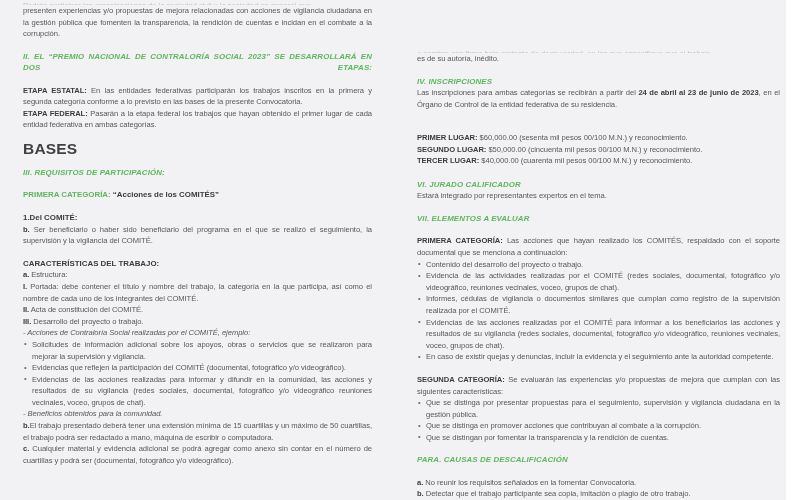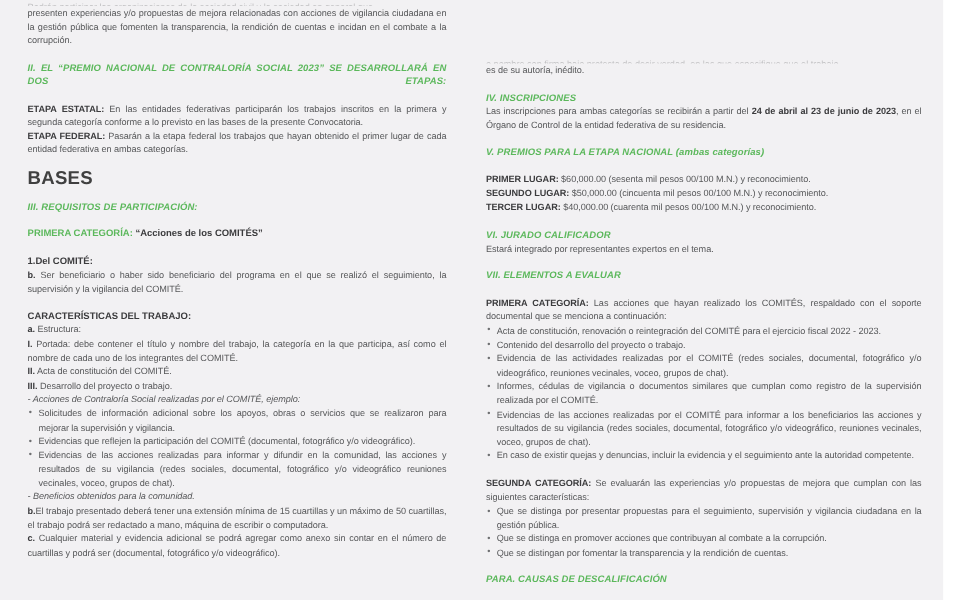--- a/index.html
+++ b/index.html
@@ -28,21 +28,21 @@
     height: 500px;
     background: #ffffff;
   }
   .columns {
     position: absolute;
     top: 0;
     left: 0;
     width: 800px;
     height: 500px;
     display: flex;
-    gap: 0px;
+    gap: 12px;
   }
   .col {
     box-sizing: border-box;
     width: 386px;
   }
   .col-left {
     padding: 0 14px 0 23px;
   }
   .col-right {
     padding: 0 16px 0 19px;
@@ -208,21 +208,20 @@
       <div class="p nojust">es de su autoría, inédito.</div>
 
       <div class="sp-11"></div>
 
       <div class="h-green">IV. INSCRIPCIONES</div>
 
       <div class="p"><span>Las inscripciones para ambas categorías se recibirán a partir del </span><b>24 de abril al 23 de junio de 2023</b><span>, en el Órgano de Control de la entidad federativa de su residencia.</span></div>
 
       <div class="sp-11"></div>
 
-      <div class="h-green">V.   PREMIOS PARA LA ETAPA NACIONAL (ambas categorías)</div>
 
       <div class="sp-11"></div>
 
       <div class="p nojust"><b>PRIMER LUGAR:</b><span> $60,000.00 (sesenta mil pesos 00/100 M.N.) y reconocimiento.</span></div>
 
       <div class="p nojust"><b>SEGUNDO LUGAR:</b><span> $50,000.00 (cincuenta mil pesos 00/100 M.N.) y reconocimiento.</span></div>
 
       <div class="p nojust"><b>TERCER LUGAR:</b><span> $40,000.00 (cuarenta mil pesos 00/100 M.N.) y reconocimiento.</span></div>
 
       <div class="sp-12"></div>
@@ -233,21 +232,20 @@
 
       <div class="sp-11"></div>
 
       <div class="h-green">VII. ELEMENTOS A EVALUAR</div>
 
       <div class="sp-11"></div>
 
       <div class="p"><b>PRIMERA CATEGORÍA:</b><span> Las acciones que hayan realizado los COMITÉS, respaldado con el soporte documental que se menciona a continuación:</span></div>
 
       <ul class="bullets">
-        <li>Acta de constitución, renovación o reintegración del COMITÉ para el ejercicio fiscal 2022 - 2023.</li>
         <li>Contenido del desarrollo del proyecto o trabajo.</li>
         <li>Evidencia de las actividades realizadas por el COMITÉ (redes sociales, documental, fotográfico y/o videográfico, reuniones vecinales, voceo, grupos de chat).</li>
         <li>Informes, cédulas de vigilancia o documentos similares que cumplan como registro de la supervisión realizada por el COMITÉ.</li>
         <li>Evidencias de las acciones realizadas por el COMITÉ para informar a los beneficiarios las acciones y resultados de su vigilancia (redes sociales, documental, fotográfico y/o videográfico, reuniones vecinales, voceo, grupos de chat).</li>
         <li>En caso de existir quejas y denuncias, incluir la evidencia y el seguimiento ante la autoridad competente.</li>
       </ul>
 
       <div class="sp-11"></div>
 
       <div class="p"><b>SEGUNDA CATEGORÍA:</b><span> Se evaluarán las experiencias y/o propuestas de mejora que cumplan con las siguientes características:</span></div>

